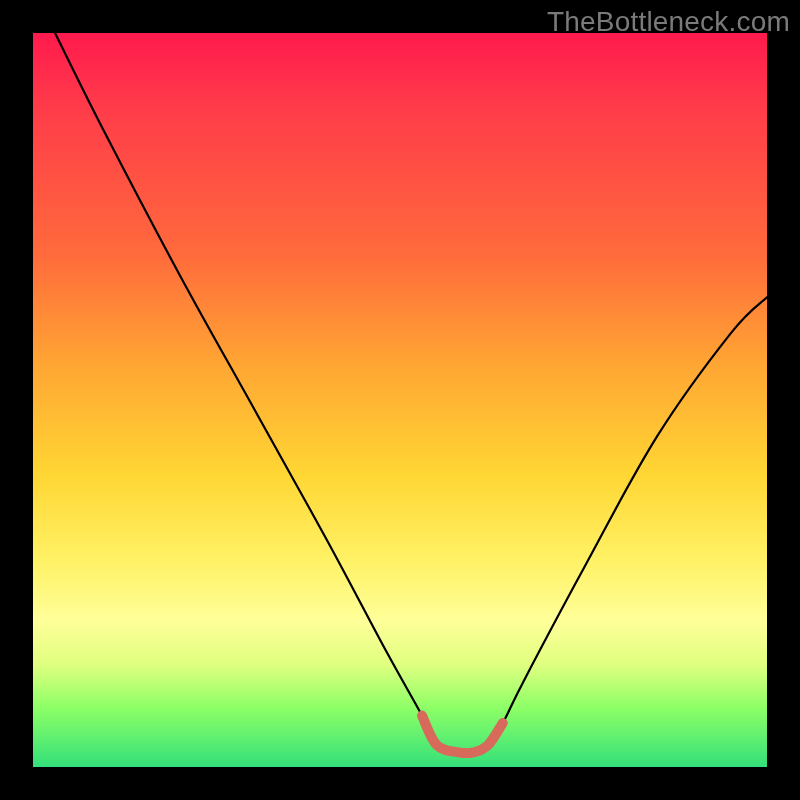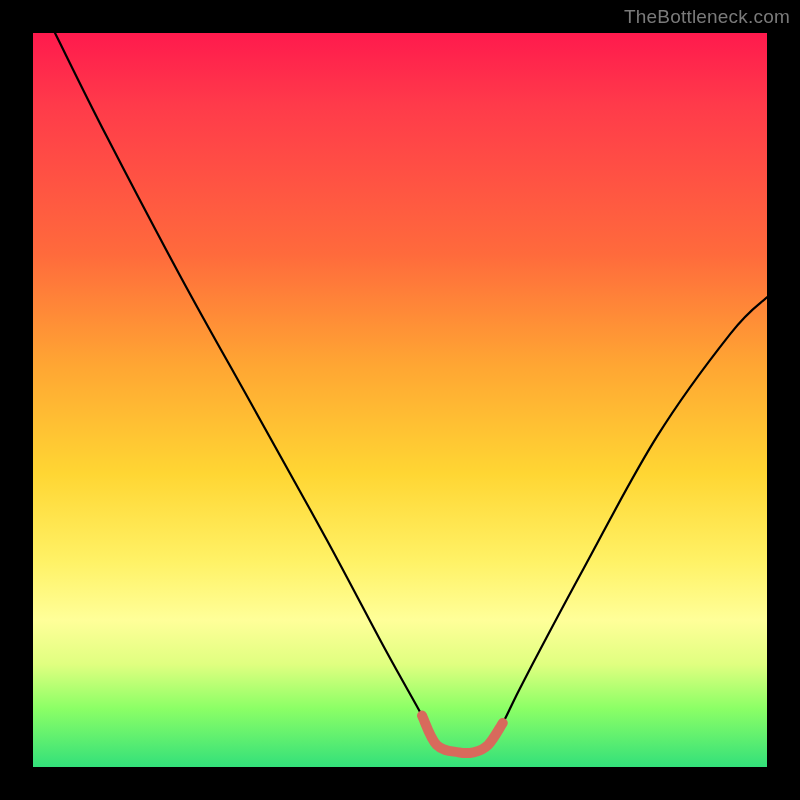--- a/index.html
+++ b/index.html
@@ -38,21 +38,21 @@
       #e0ff80 86%,
       #8cff66 92%,
       #33e07a 100%
     );
   }
   .watermark {
     position: absolute;
     top: 6px;
     right: 10px;
     color: #7a7a7a;
-    font-size: 19px;
+    font-size: 28px;
     font-weight: 400;
     letter-spacing: 0.2px;
     user-select: none;
   }
   svg.curve {
     position: absolute;
     left: 0;
     top: 0;
     width: 734px;
     height: 734px;

